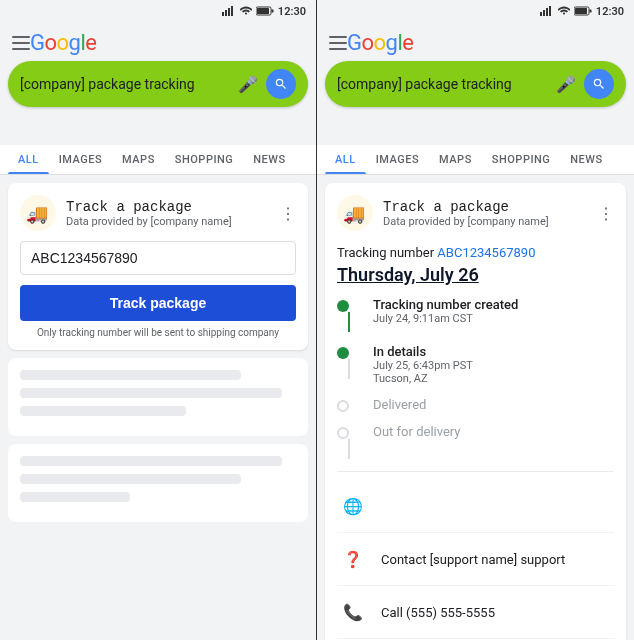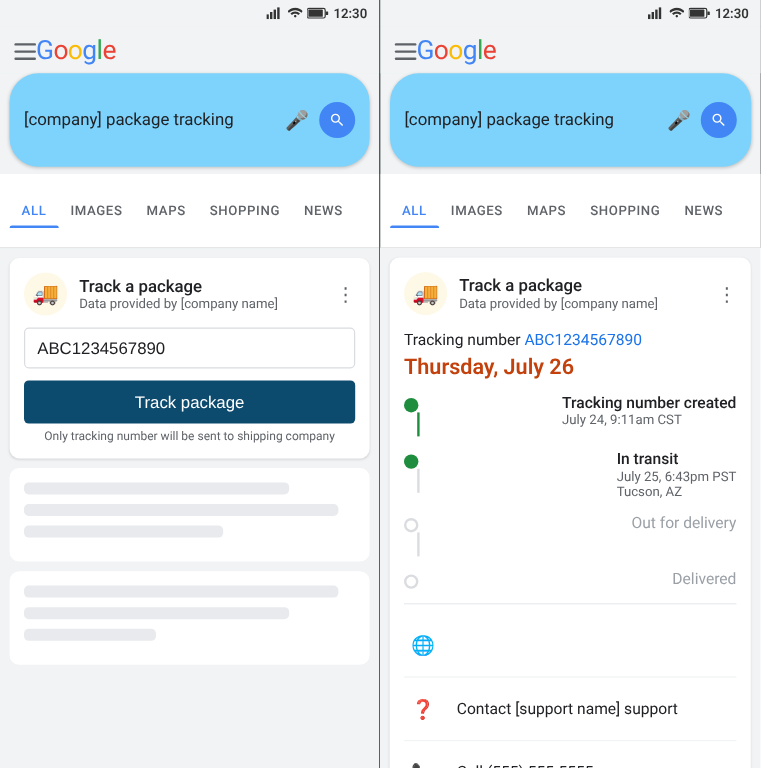--- a/index.html
+++ b/index.html
@@ -65,26 +65,26 @@
       font-size: 22px;
       font-weight: 400;
       letter-spacing: -0.5px;
     }
     .g-blue { color: #4285f4; }
     .g-red { color: #ea4335; }
     .g-yellow { color: #fbbc05; }
     .g-green { color: #34a853; }
     
     .search-bar-container {
-      background: #7dd3fc;
+      background: #84cc16;
       margin: 0 8px 6px;
       border-radius: 24px;
       display: flex;
       align-items: center;
-      padding: 24px 12px;
+      padding: 8px 12px;
       box-shadow: 0 1px 3px rgba(0,0,0,0.2);
     }
     .search-text {
       flex: 1;
       font-size: 14px;
       color: #202124;
     }
     .search-icons {
       display: flex;
       align-items: center;
@@ -108,22 +108,23 @@
     .search-btn svg {
       fill: white;
       width: 14px;
       height: 14px;
     }
     
     .tabs-bar {
       background: #fff;
       display: flex;
       border-bottom: 1px solid #e0e0e0;
-      padding: 16px 8px;
+      padding: 0 8px;
       overflow: hidden;
+      margin-top: 32px;
     }
     .tab-item {
       padding: 8px 10px;
       font-size: 11px;
       font-weight: 500;
       color: #5f6368;
       cursor: pointer;
       position: relative;
       letter-spacing: 0.5px;
       white-space: nowrap;
@@ -173,20 +174,21 @@
       margin-right: 10px;
       flex-shrink: 0;
     }
     .card-title-area {
       flex: 1;
     }
     .card-title {
       font-size: 14px;
       font-weight: 500;
       color: #202124;
+      font-family: Liberation Mono, monospace;
     }
     .card-subtitle {
       font-size: 11px;
       color: #5f6368;
     }
     .more-icon {
       color: #5f6368;
       font-size: 16px;
       cursor: pointer;
     }
@@ -196,27 +198,27 @@
       border: 1px solid #dadce0;
       border-radius: 4px;
       padding: 8px 10px;
       font-size: 14px;
       color: #202124;
       margin-bottom: 10px;
       outline: none;
     }
     .track-btn {
       width: 100%;
-      background: #0c4a6e;
+      background: #1d4ed8;
       color: white;
       border: none;
       border-radius: 4px;
       padding: 10px;
       font-size: 14px;
-      font-weight: 400;
+      font-weight: 700;
       cursor: pointer;
       margin-bottom: 6px;
     }
     .tracking-disclaimer {
       font-size: 10px;
       color: #5f6368;
       text-align: center;
     }
     
     .skeleton-section {
@@ -250,34 +252,34 @@
       font-size: 13px;
     }
     .delivery-label {
       font-size: 13px;
       color: #202124;
       margin-bottom: 2px;
     }
     .delivery-date {
       font-size: 18px;
       font-weight: 600;
-      color: #c2410c;
+      color: #0f172a;
       margin-bottom: 12px;
+      text-decoration: underline;
     }
     
     .timeline {
       position: relative;
       margin-bottom: 8px;
     }
     .timeline-item {
       display: flex;
       align-items: flex-start;
       margin-bottom: 12px;
       position: relative;
-      justify-content: space-between;
     }
     .timeline-dot {
       width: 12px;
       height: 12px;
       border-radius: 50%;
       margin-right: 12px;
       margin-top: 3px;
       flex-shrink: 0;
     }
     .timeline-dot.filled-green {
@@ -509,44 +511,44 @@
               <div class="event-detail">July 24, 9:11am CST</div>
             </div>
           </div>
 
           <div class="timeline-item">
             <div style="position:relative; display:flex; flex-direction:column; align-items:center; margin-right:12px;">
               <div class="timeline-dot filled-green"></div>
               <div style="width:2px;background:#dadce0;flex:1;min-height:20px;"></div>
             </div>
             <div class="timeline-content">
-              <div class="event-title">In transit</div>
+              <div class="event-title">In details</div>
               <div class="event-detail">July 25, 6:43pm PST</div>
               <div class="event-detail">Tucson, AZ</div>
+            </div>
+          </div>
+
+          <div class="timeline-item inactive">
+            <div style="margin-right:12px;">
+              <div class="timeline-dot empty"></div>
+            </div>
+            <div class="timeline-content">
+              <div class="event-title">Delivered</div>
             </div>
           </div>
 
           <div class="timeline-item inactive">
             <div style="position:relative; display:flex; flex-direction:column; align-items:center; margin-right:12px;">
               <div class="timeline-dot empty"></div>
               <div style="width:2px;background:#dadce0;flex:1;min-height:20px;"></div>
             </div>
             <div class="timeline-content">
               <div class="event-title">Out for delivery</div>
             </div>
           </div>
-
-          <div class="timeline-item inactive">
-            <div style="margin-right:12px;">
-              <div class="timeline-dot empty"></div>
-            </div>
-            <div class="timeline-content">
-              <div class="event-title">Delivered</div>
-            </div>
-          </div>
         </div>
 
         <div class="divider"></div>
 
         <div class="action-item">
           <div class="action-icon">🌐</div>
         </div>
         <div class="action-item">
           <div class="action-icon">❓</div>
           <div class="action-text">Contact [support name] support</div>

